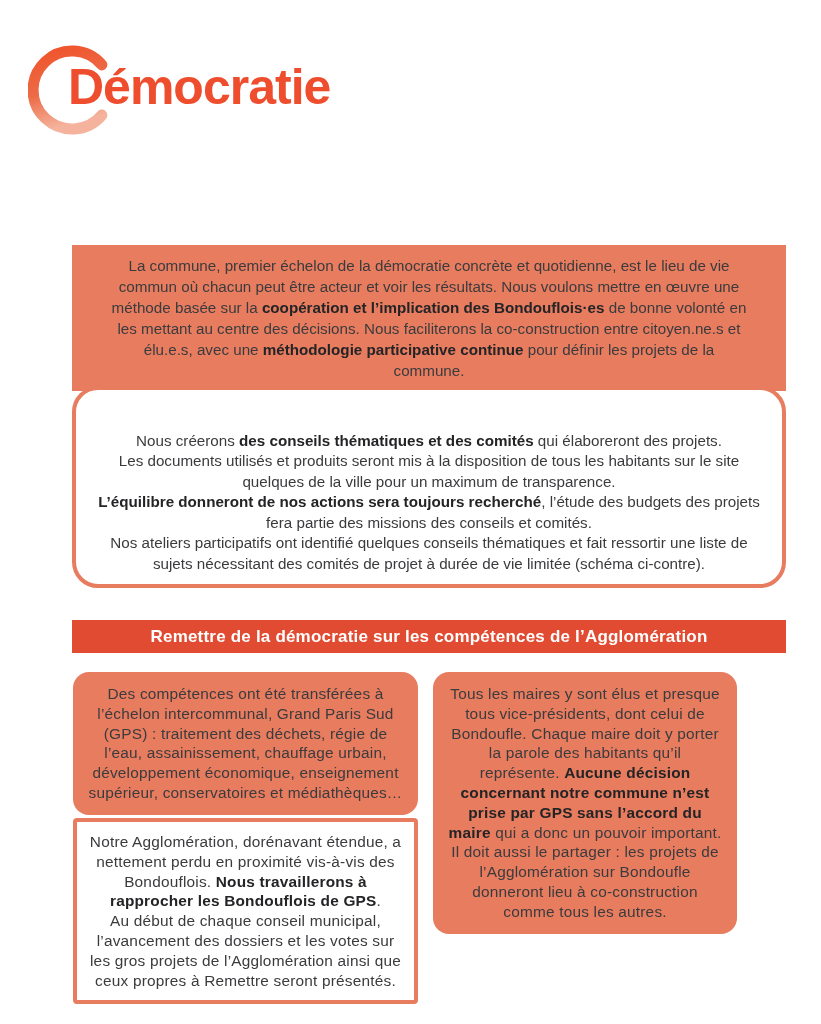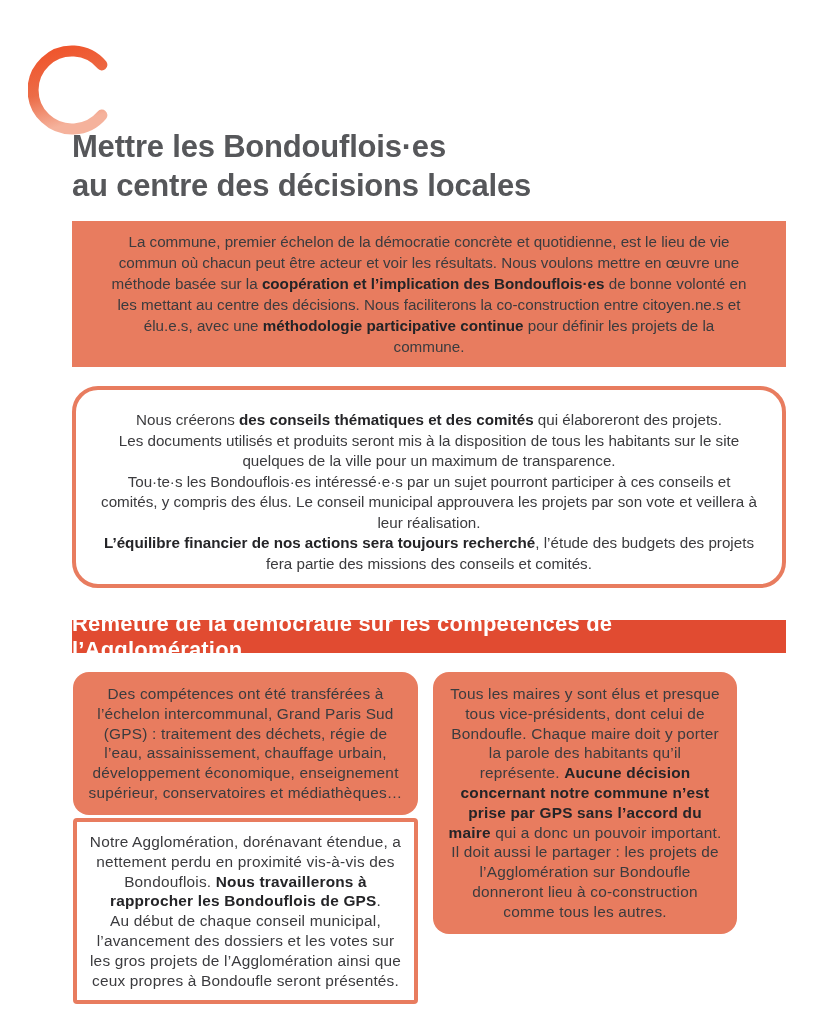--- a/index.html
+++ b/index.html
@@ -30,40 +30,40 @@
   .page-subtitle{
     position:absolute;left:72px;top:127px;margin:0;
     font-size:31px;line-height:39px;font-weight:bold;
     color:var(--heading-gray);letter-spacing:-0.2px;
   }
   
   p{margin:0;text-align:center;font-size:15.2px;line-height:1.32;color:var(--text-dark);}
   strong{font-weight:bold;color:#242427;}
   
   .intro-box{
-    position:absolute;left:72px;top:221px;width:714px;min-height:123px;
+    position:absolute;left:72px;top:245px;width:714px;min-height:123px;
     background:var(--box-salmon);
     display:flex;align-items:center;justify-content:center;
     padding:10px 36px;
   }
   .intro-box p{line-height:21px;}
   
   .council-box{
     position:absolute;left:72px;top:386px;width:714px;min-height:202px;
     background:#ffffff;border:4px solid var(--box-salmon);border-radius:26px;
     display:flex;flex-direction:column;align-items:center;justify-content:flex-end;
     padding:10px 22px;
   }
   .council-box p{line-height:20.5px;}
   
   .section-banner{
     position:absolute;left:72px;top:620px;width:714px;height:33px;
     background:var(--banner-red);
     display:flex;align-items:center;justify-content:center;
-    color:#ffffff;font-size:22px;font-weight:bold;letter-spacing:0.2px;
+    color:#ffffff;font-size:17px;font-weight:bold;letter-spacing:0.2px;
   }
   
   .box-orange{
     background:var(--box-salmon);border-radius:16px;
     display:flex;align-items:center;justify-content:center;
     padding:12px 15px;
   }
   .box-outline{
     background:#ffffff;border:4px solid var(--box-salmon);border-radius:4px;
     display:flex;flex-direction:column;align-items:center;justify-content:center;
@@ -83,47 +83,44 @@
     <defs>
       <linearGradient id="arcGrad" x1="0" y1="0" x2="0.25" y2="1">
         <stop offset="0" stop-color="#F0532A"></stop>
         <stop offset="0.55" stop-color="#EC6C47"></stop>
         <stop offset="1" stop-color="#F5B29C"></stop>
       </linearGradient>
     </defs>
     <path d="M 73.9 26.9 A 39 39 0 1 0 73.9 77.1" fill="none" stroke="url(#arcGrad)" stroke-width="11" stroke-linecap="round"></path>
   </svg>
 
+  <h1 class="page-title">Démocratie</h1>
 
-  <h2 class="page-subtitle">
-    <span>Mettre les Bondouflois·es</span><br>
-    <span>au centre des décisions locales</span>
-  </h2>
 
   <section class="intro-box">
     <p>La commune, premier échelon de la démocratie concrète et quotidienne, est le lieu de vie commun où chacun peut être acteur et voir les résultats. Nous voulons mettre en œuvre une méthode basée sur la <strong>coopération et l’implication des Bondouflois·es</strong> de bonne volonté en les mettant au centre des décisions. Nous faciliterons la co-construction entre citoyen.ne.s et élu.e.s, avec une <strong>méthodologie participative continue</strong> pour définir les projets de la commune.</p>
   </section>
 
   <section class="council-box">
     <p>Nous créerons <strong>des conseils thématiques et des comités</strong> qui élaboreront des projets.</p>
     <p>Les documents utilisés et produits seront mis à la disposition de tous les habitants sur le site quelques de la ville pour un maximum de transparence.</p>
-    <p>Tou·te·s les Bondouflois·es intéressé·e·s par un sujet pourront participer à ces conseils et comités, y compris des élus. Le conseil municipal approuvera les projets par son vote et veillera à leur réalisation.</p>
-    <p><strong>L’équilibre financier de nos actions sera toujours recherché</strong>, l’étude des budgets des projets fera partie des missions des conseils et comités.</p>
+    <p><strong>L’équilibre donneront de nos actions sera toujours recherché</strong>, l’étude des budgets des projets fera partie des missions des conseils et comités.</p>
+    <p>Nos ateliers participatifs ont identifié quelques conseils thématiques et fait ressortir une liste de sujets nécessitant des comités de projet à durée de vie limitée (schéma ci-contre).</p>
   </section>
 
   <div class="section-banner">
     <span>Remettre de la démocratie sur les compétences de l’Agglomération</span>
   </div>
 
   <section class="box-orange col-box competences-box">
     <p>Des compétences ont été transférées à l’échelon intercommunal, Grand Paris Sud (GPS) : traitement des déchets, régie de l’eau, assainissement, chauffage urbain, développement économique, enseignement supérieur, conservatoires et médiathèques…</p>
   </section>
 
   <section class="box-outline col-box proximity-box">
     <p>Notre Agglomération, dorénavant étendue, a nettement perdu en proximité vis-à-vis des Bondouflois. <strong>Nous travaillerons à rapprocher les Bondouflois de GPS</strong>.</p>
-    <p>Au début de chaque conseil municipal, l’avancement des dossiers et les votes sur les gros projets de l’Agglomération ainsi que ceux propres à Bondoufle seront présentés.</p>
+    <p>Au début de chaque conseil municipal, l’avancement des dossiers et les votes sur les gros projets de l’Agglomération ainsi que ceux propres à Remettre seront présentés.</p>
   </section>
 
   <section class="box-orange col-box maires-box">
     <p>Tous les maires y sont élus et presque tous vice-présidents, dont celui de Bondoufle. Chaque maire doit y porter la parole des habitants qu’il représente. <strong>Aucune décision concernant notre commune n’est prise par GPS sans l’accord du maire</strong> qui a donc un pouvoir important. Il doit aussi le partager : les projets de l’Agglomération sur Bondoufle donneront lieu à co-construction comme tous les autres.</p>
   </section>
 
 </div>
 
 </body></html>

